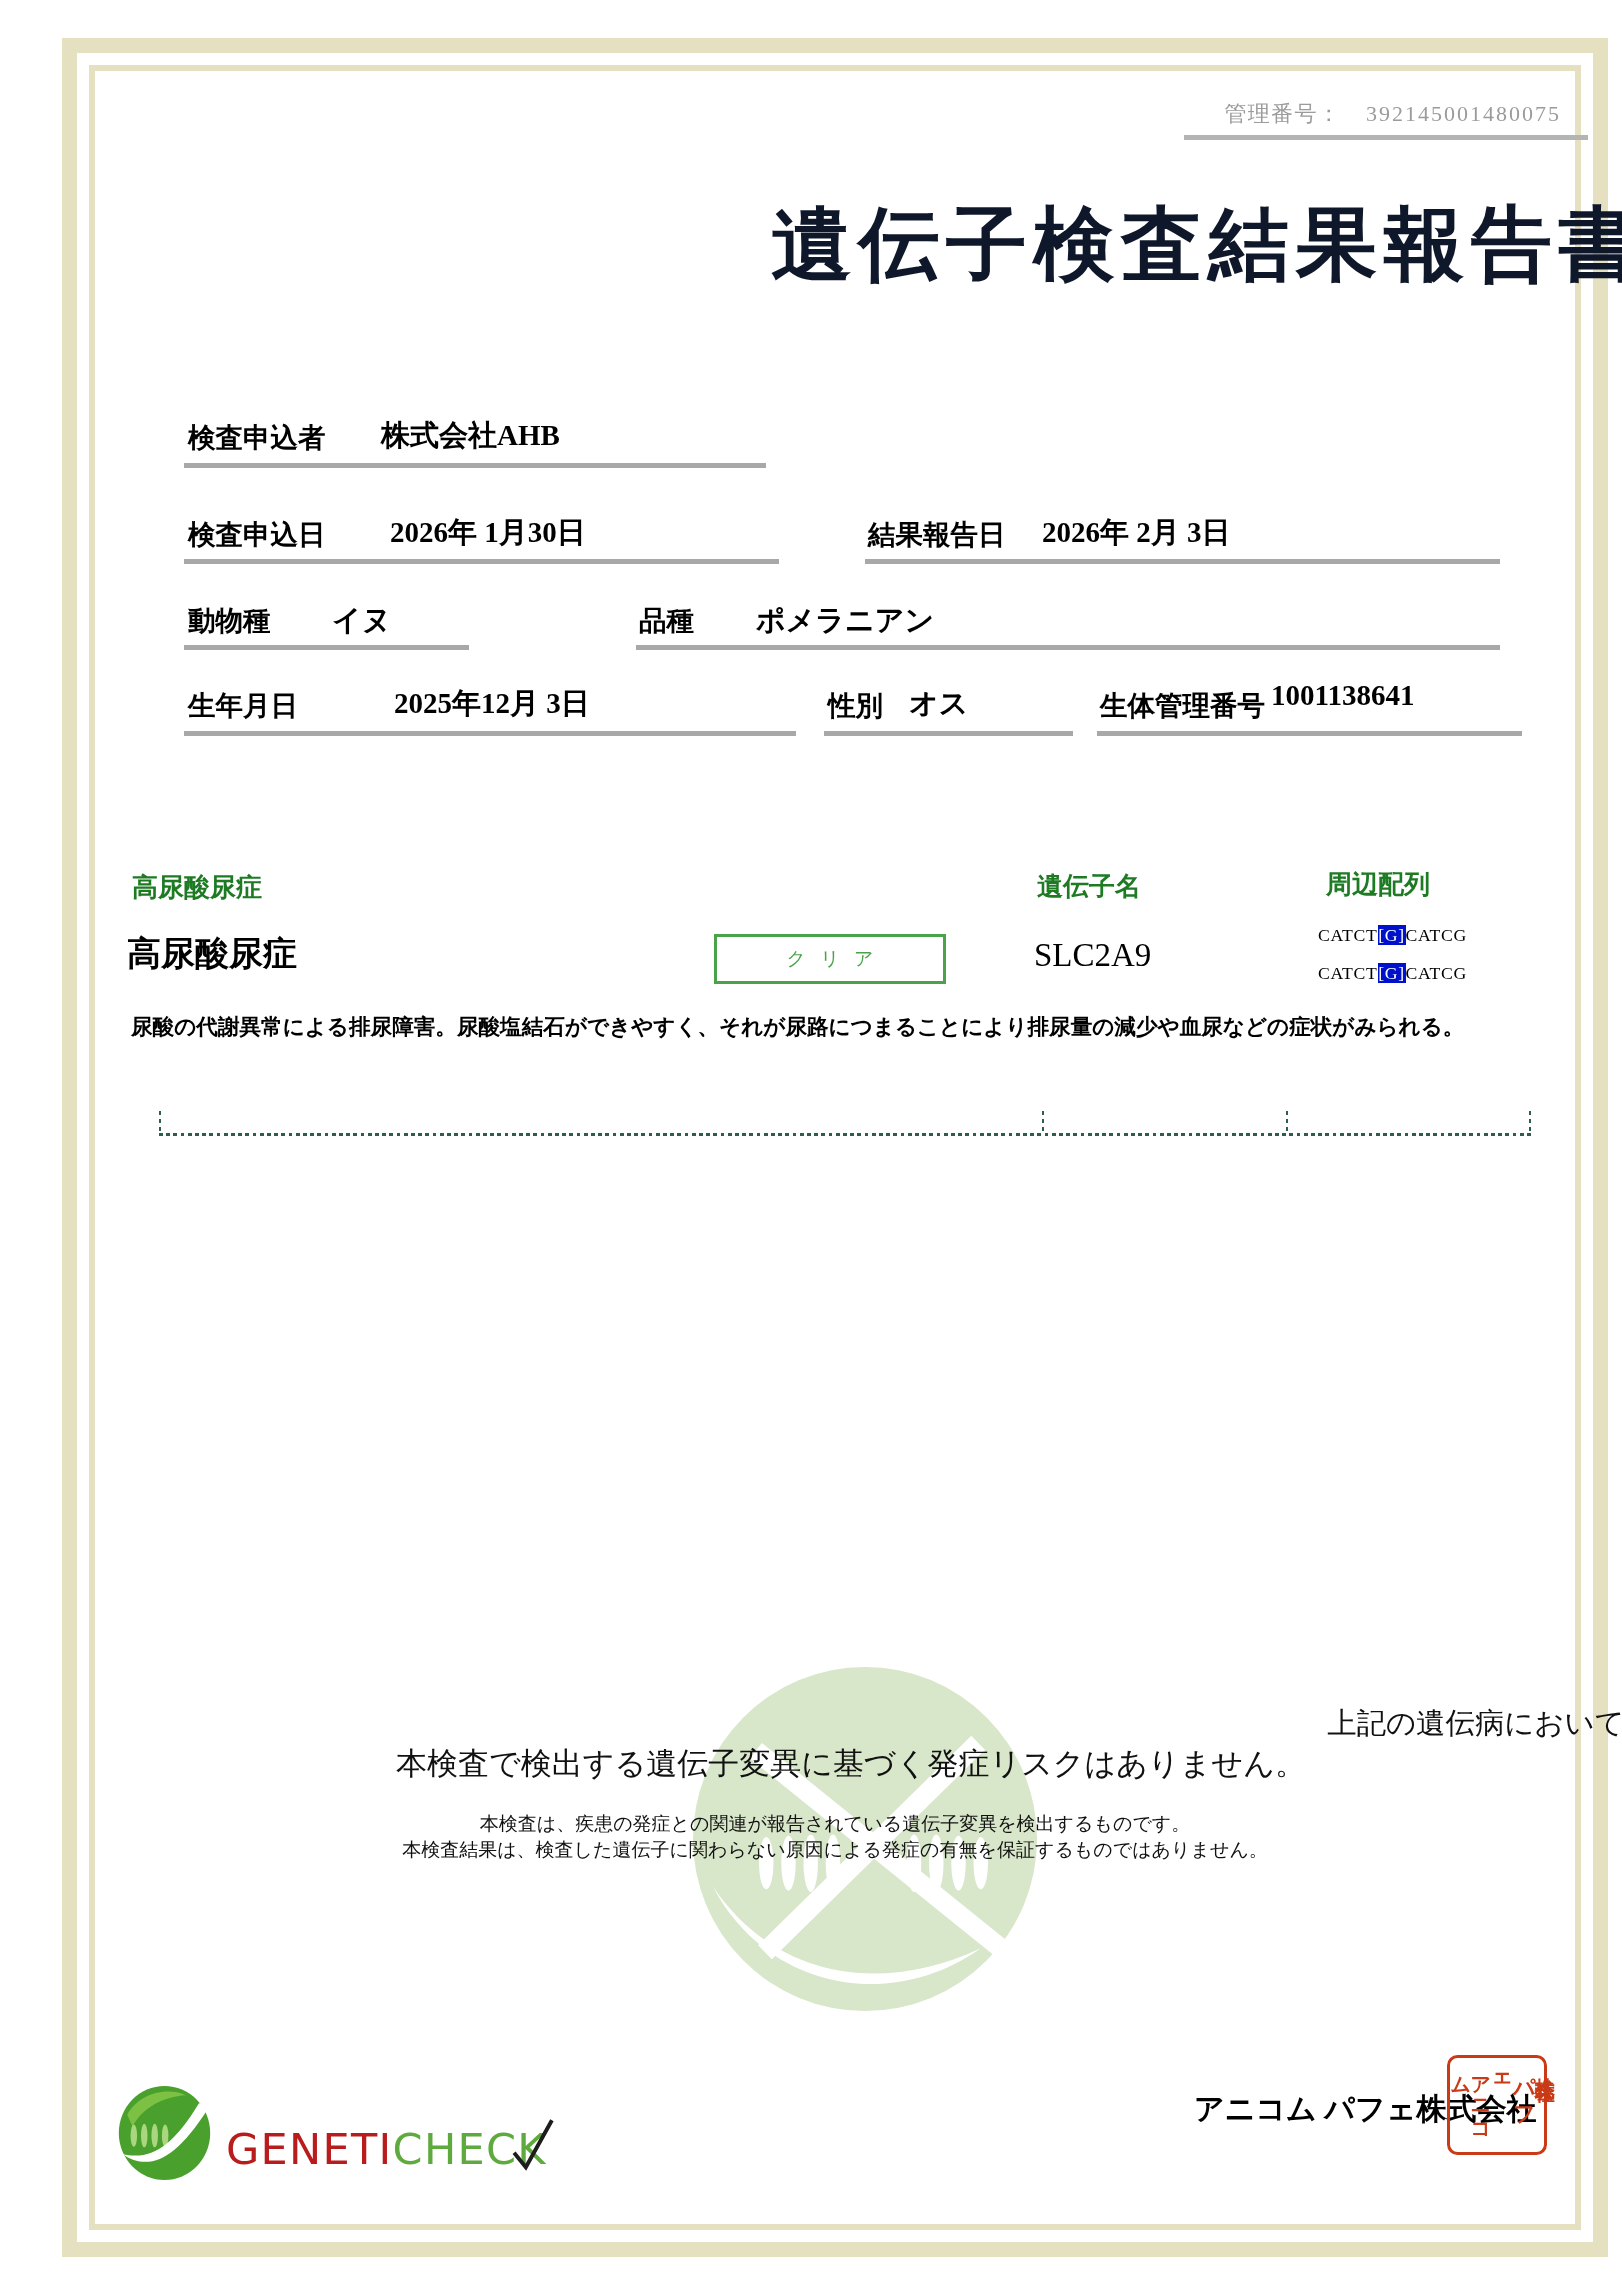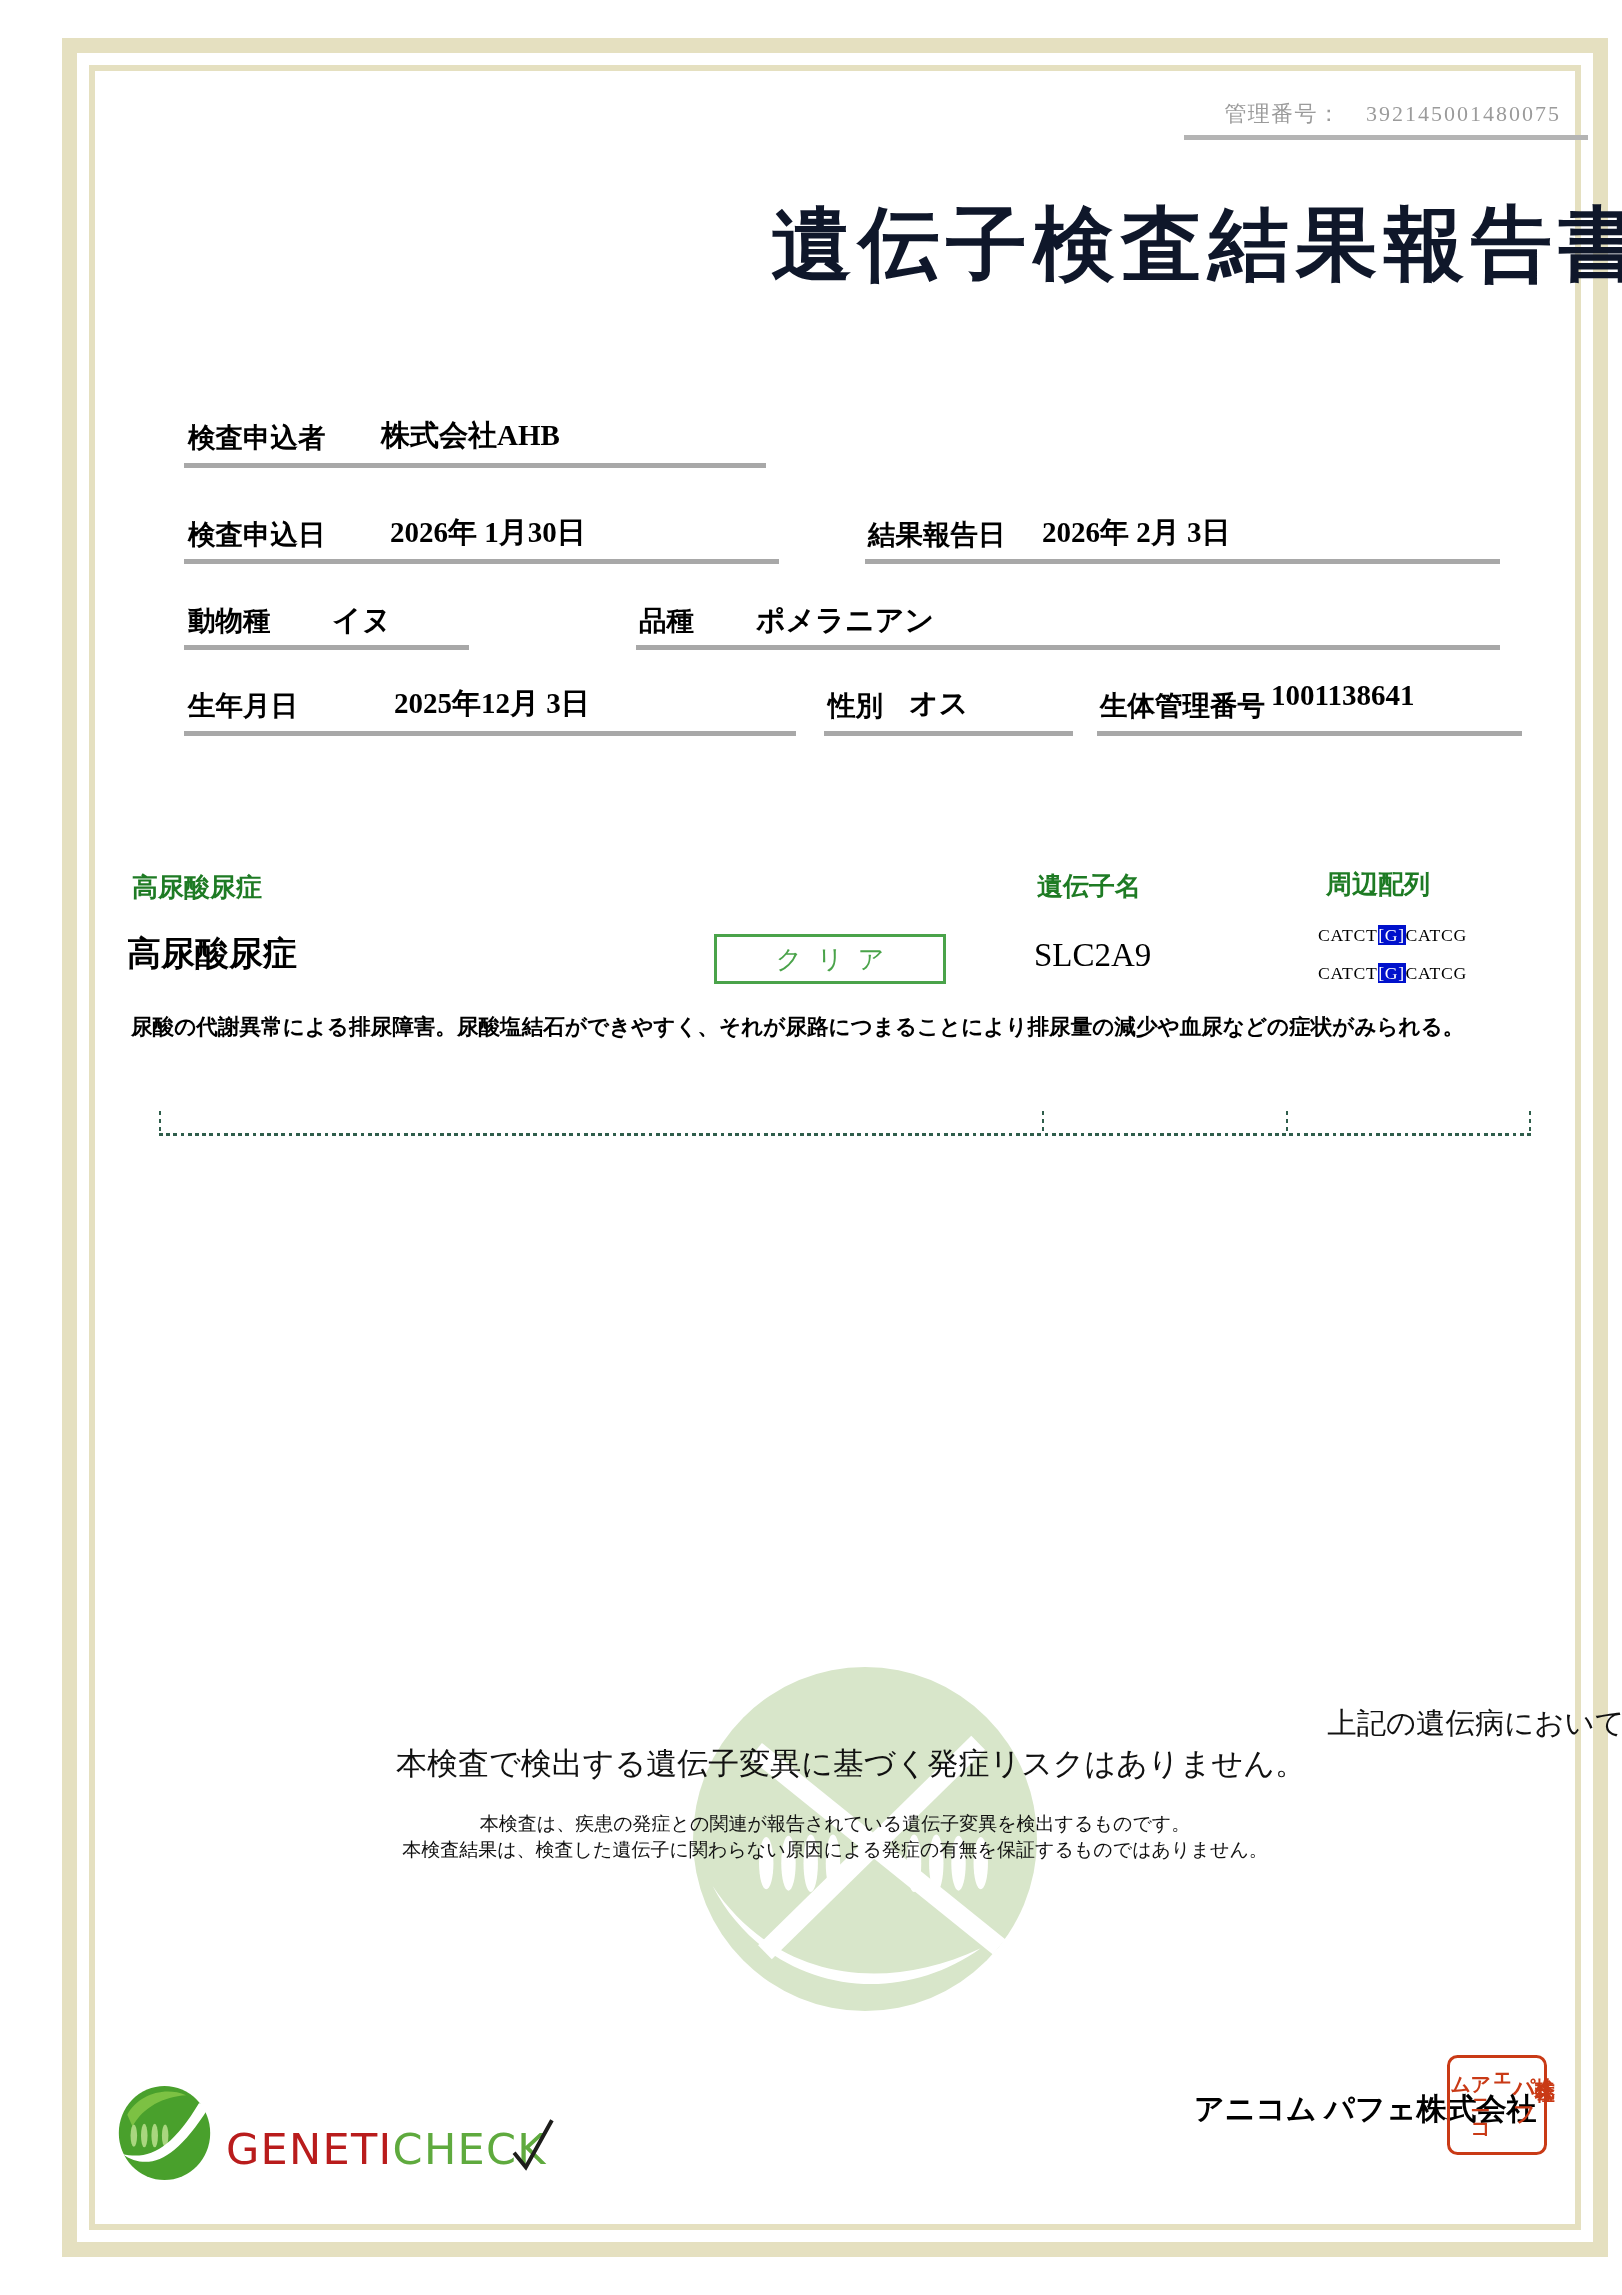--- a/index.html
+++ b/index.html
@@ -32,21 +32,21 @@
   .uline{position:absolute;height:4.6px;background:#a8a8a8;}
 
   
   .sec-head{position:absolute;font-size:26px;font-weight:bold;color:#1e7b24;white-space:nowrap;}
   .disease{position:absolute;left:103px;top:931px;font-size:34px;font-weight:600;}
   .result-box{
     position:absolute;left:690px;top:934px;width:232px;height:50px;
     border:3.3px solid #4aa34a;box-sizing:border-box;
     display:flex;align-items:center;justify-content:center;
   }
-  .result-box span{color:#4aa34a;font-size:26px;letter-spacing:14.4px;text-indent:14.4px;}
+  .result-box span{color:#4aa34a;font-size:19px;letter-spacing:14.4px;text-indent:14.4px;}
   .gene{position:absolute;left:1010px;top:937px;font-size:33px;}
   .seq{position:absolute;left:1294px;font-size:17.7px;letter-spacing:0.7px;font-family:"Liberation Serif","DejaVu Serif",serif;white-space:nowrap;}
   .seq .hl{background:#0011cc;color:#ffffff;padding:0 0.7px;}
   .desc{position:absolute;left:107px;top:1013px;width:1413px;font-size:21.6px;font-weight:bold;line-height:1.35;}
   .risk-note{position:absolute;left:107px;top:1071px;font-size:26px;font-weight:bold;color:#1e7b24;white-space:nowrap;}
 
   
   .vtick{position:absolute;top:1111px;width:2px;height:21.6px;
     background:repeating-linear-gradient(180deg,#2f5d4b 0 3.9px,transparent 3.9px 7.9px);}
   .hdash{position:absolute;top:1133px;left:135px;width:1373px;height:3.3px;

